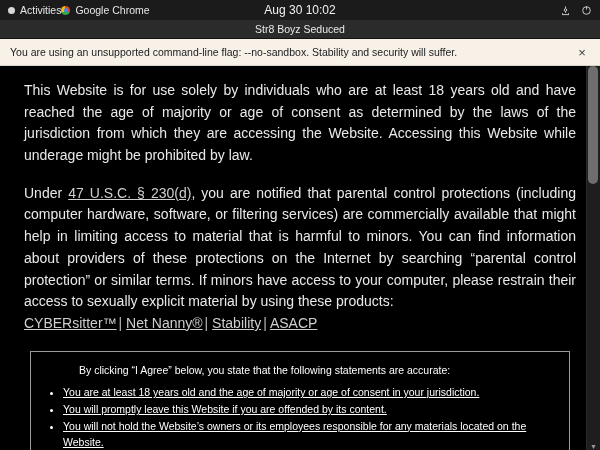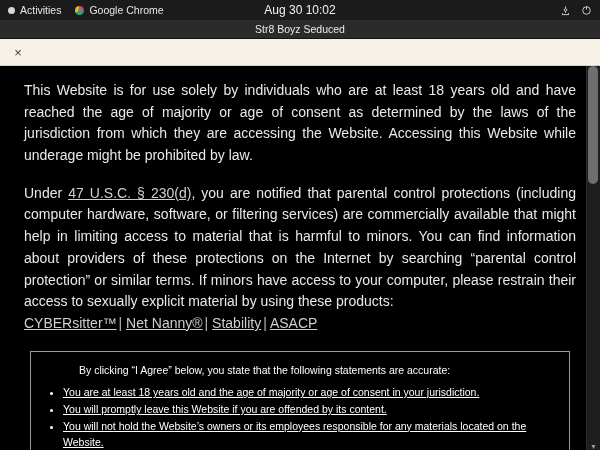--- a/index.html
+++ b/index.html
@@ -21,21 +21,21 @@
     background: #1b1b1b;
     display: flex;
     align-items: center;
     font-size: 10.5px;
     color: #e6e6e6;
     position: relative;
   }
   .topbar .left {
     display: flex;
     align-items: center;
-    gap: 14px;
+    gap: 0;
     padding-left: 8px;
   }
   .topbar .activities {
     display: flex;
     align-items: center;
     gap: 5px;
   }
   .dot-icon {
     width: 7px; height: 7px;
     border-radius: 50%;
@@ -251,20 +251,21 @@
         </svg>
     </span>
   </div>
 </div>
 
 <div class="titlebar">
   <span>Str8 Boyz Seduced</span>
 </div>
 
 <div class="infobar">
+  <div class="msg">You are using an unsupported command-line flag: --no-sandbox. Stability and security will suffer.</div>
   <div class="close">×</div>
 </div>
 
 <div class="page">
   <div class="page-inner">
 
 
 
     <p class="body">This Website is for use solely by individuals who are at least 18 years old and have reached the age of majority or age of consent as determined by the laws of the jurisdiction from which they are accessing the Website. Accessing this Website while underage might be prohibited by law.</p>
 

